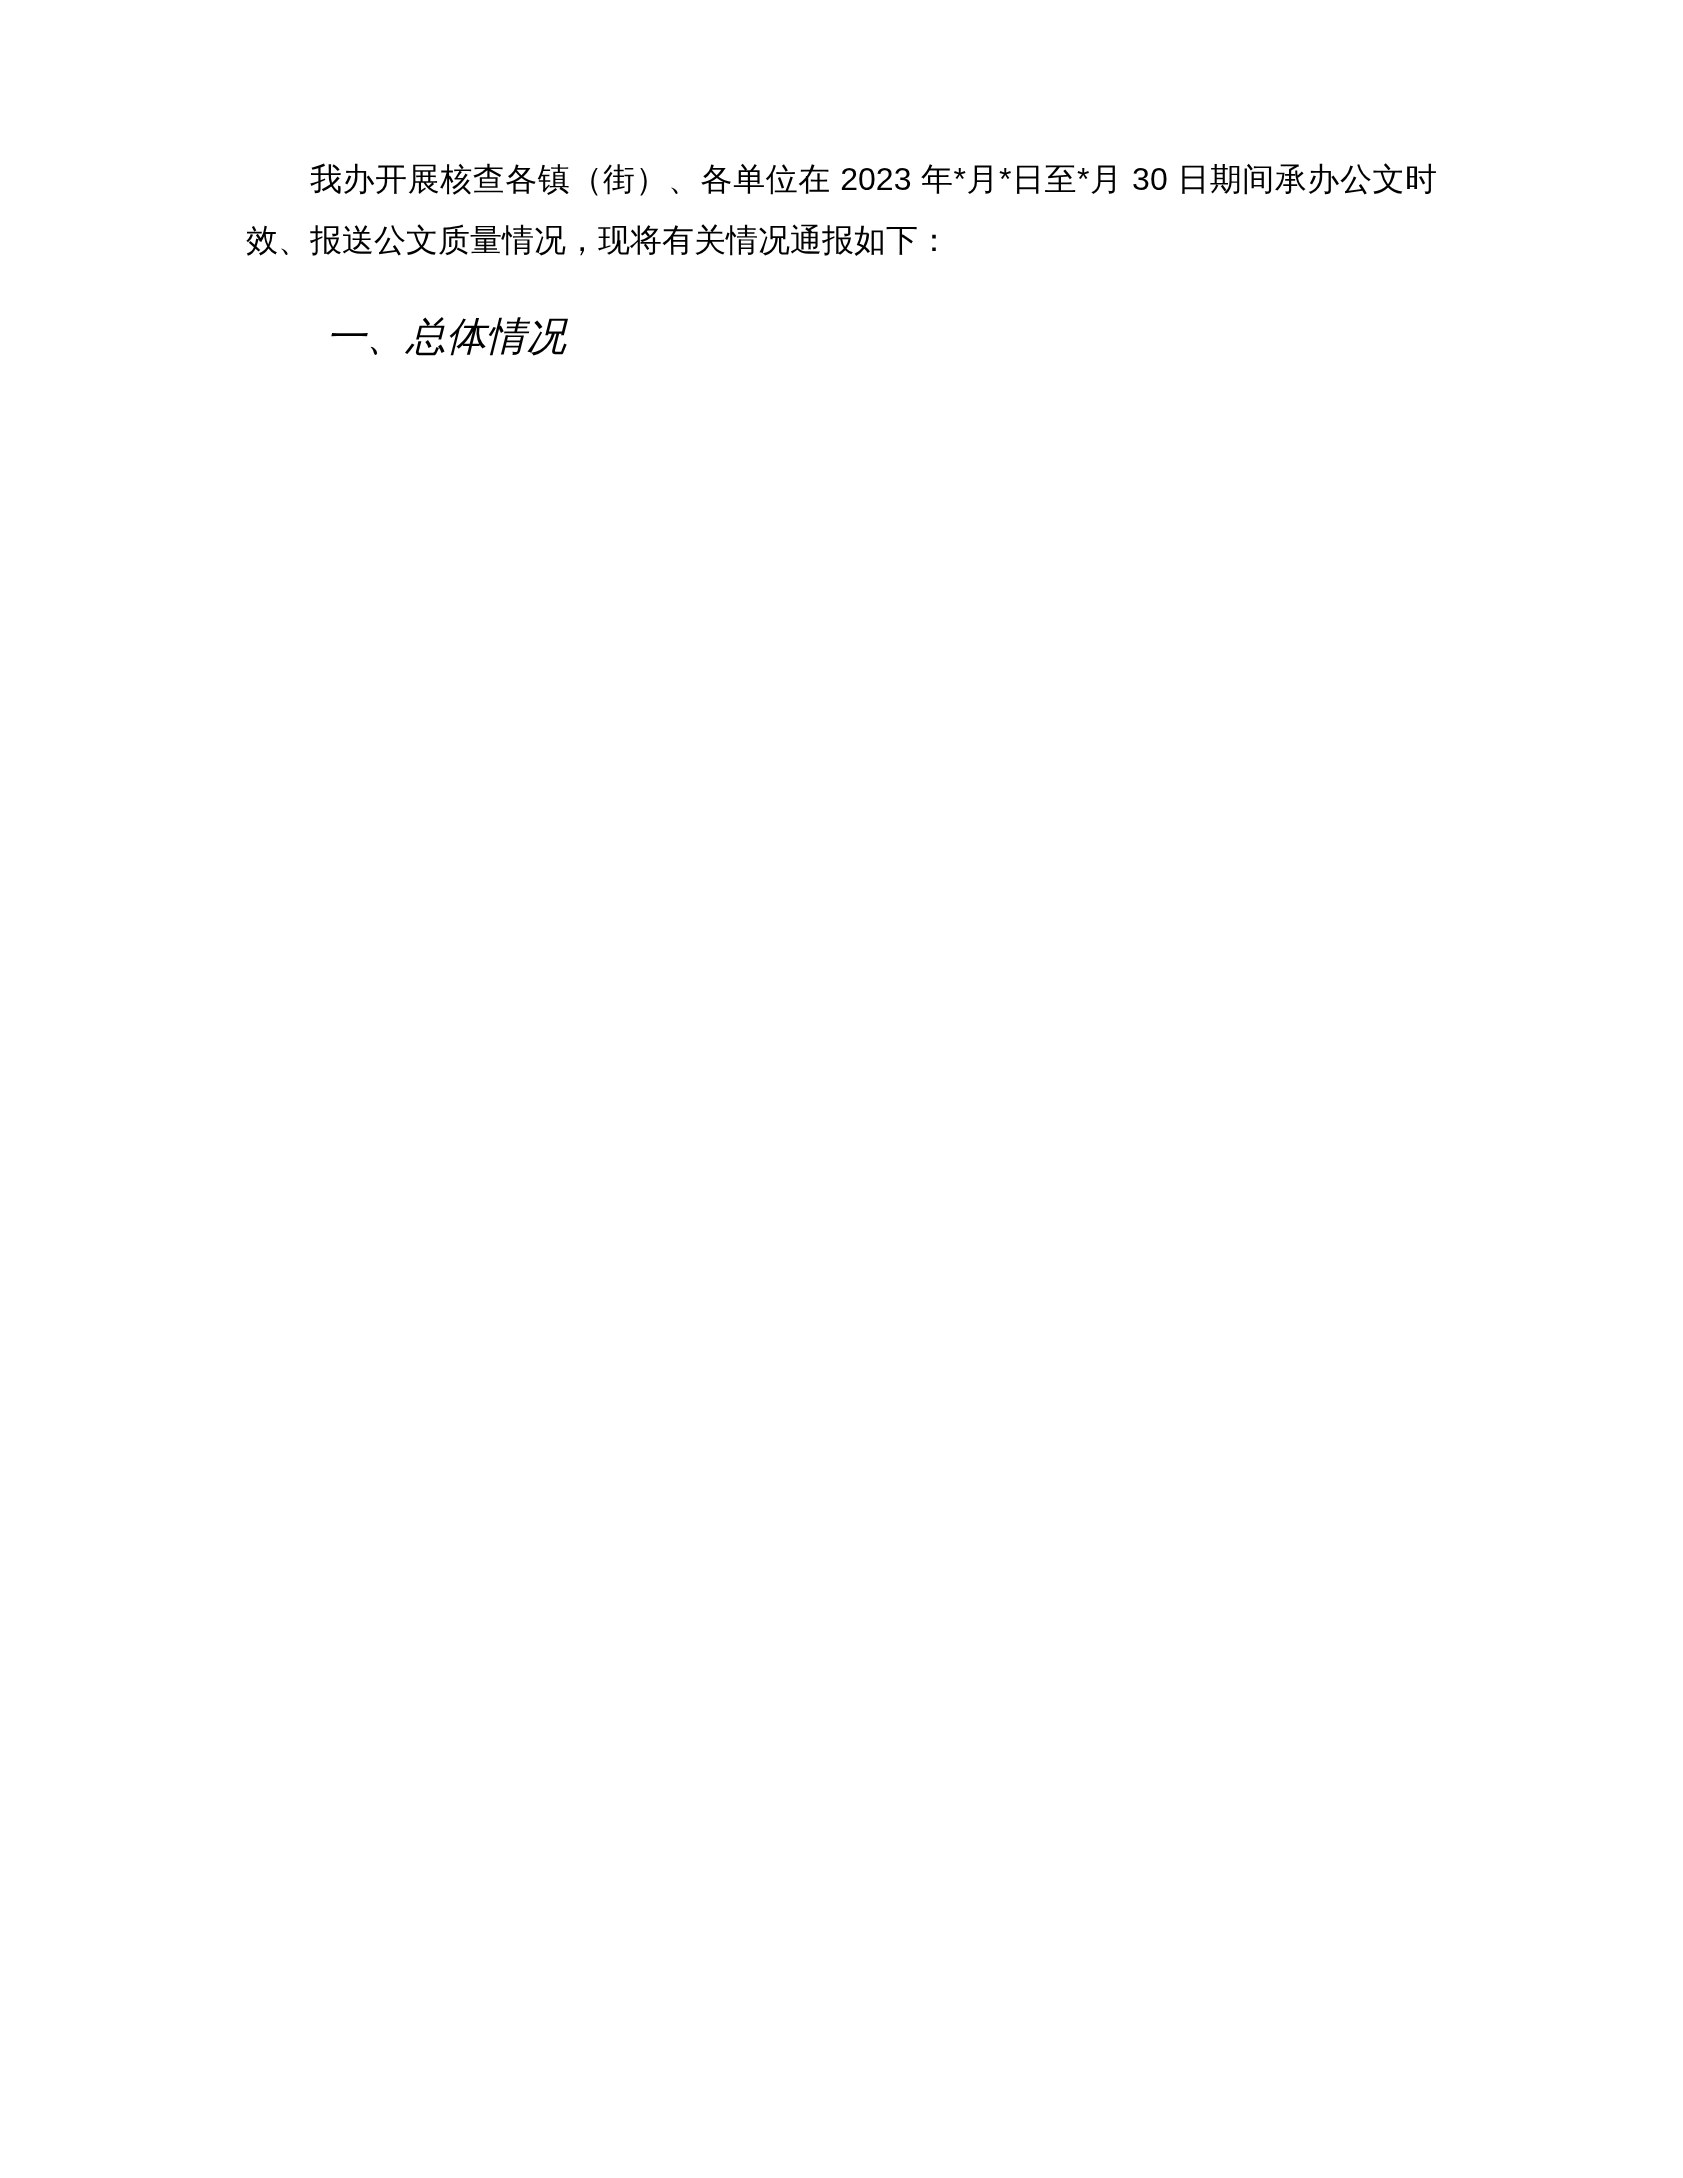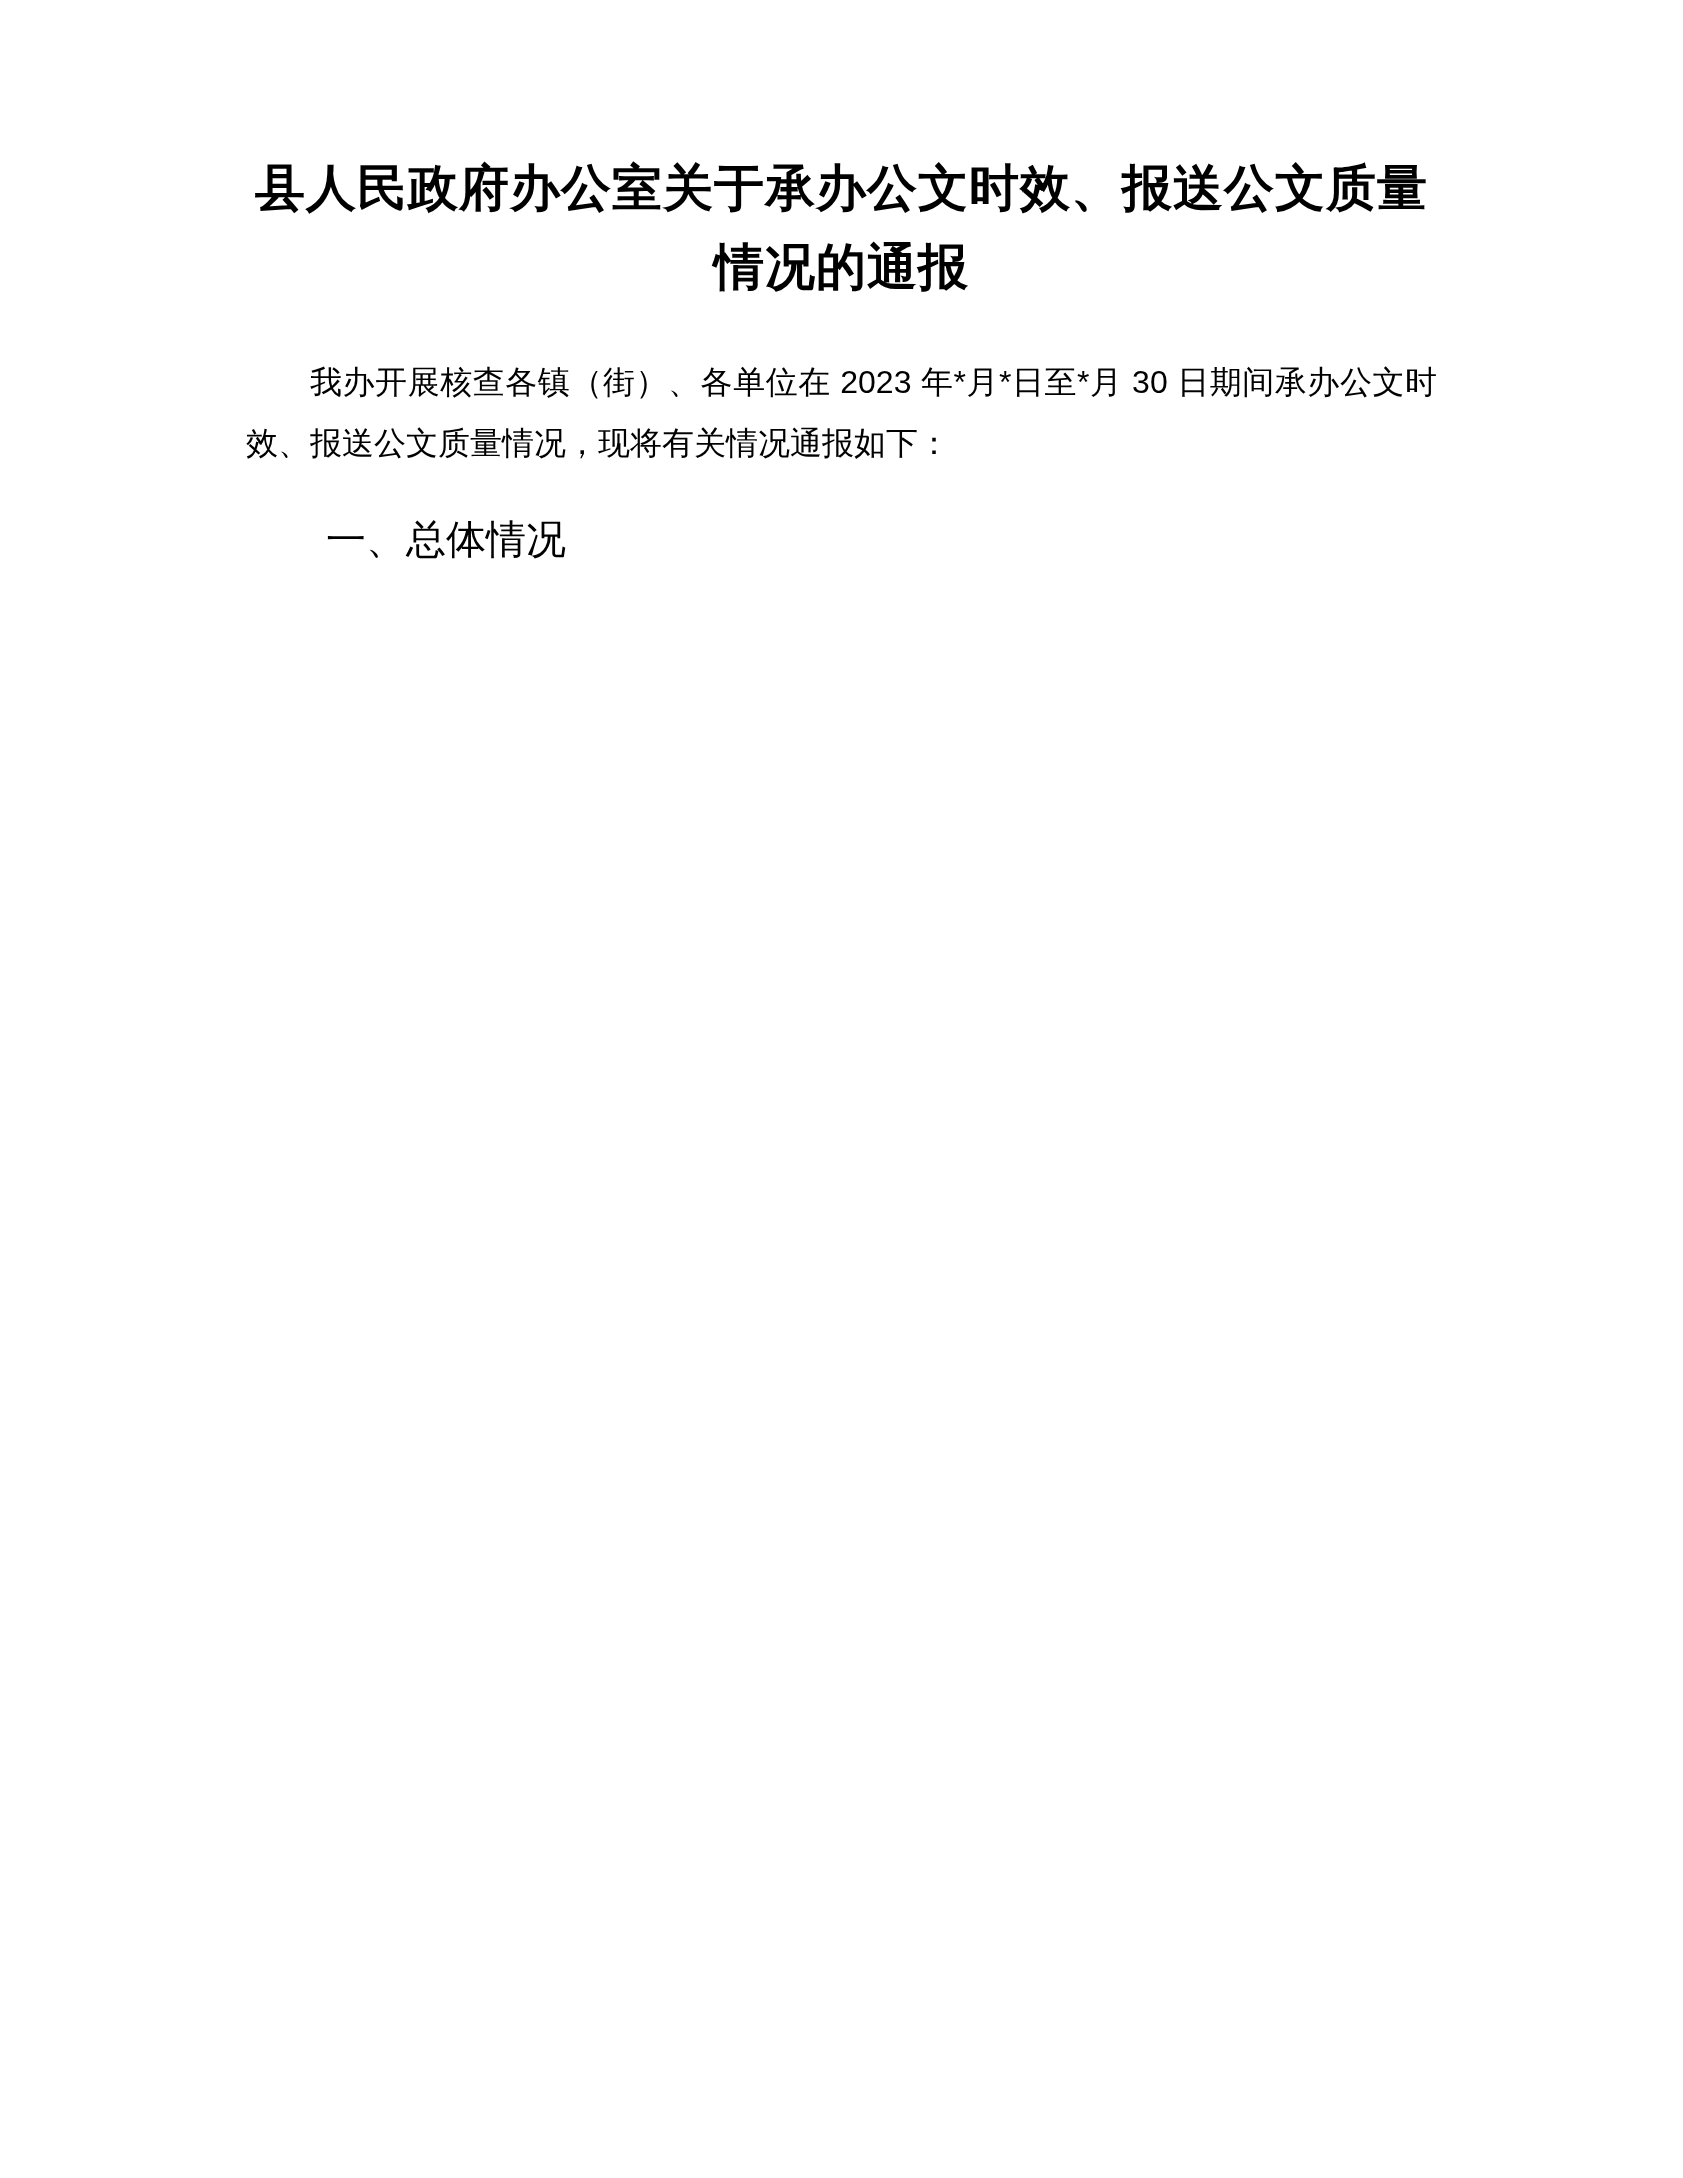--- a/index.html
+++ b/index.html
@@ -36,28 +36,28 @@
     text-indent: 2em;
     margin: 0 0 26px 0;
     word-break: break-all;
   }
   .section-heading {
     font-size: 40px;
     font-weight: 400;
     line-height: 1.92;
     text-indent: 2em;
     margin: 8px 0 30px 0;
+    font-style: italic;
   }
 </style>
 </head>
 <body>
 
 <div class="page">
 
-  <h1 class="doc-title">县人民政府办公室关于承办公文时效、报送公文质量情况的通报</h1>
 
   <p class="para">我办开展核查各镇（街）、各单位在 2023 年*月*日至*月 30 日期间承办公文时效、报送公文质量情况，现将有关情况通报如下：</p>
 
   <h2 class="section-heading">一、总体情况</h2>
 
 
 
 
 
 </div>

